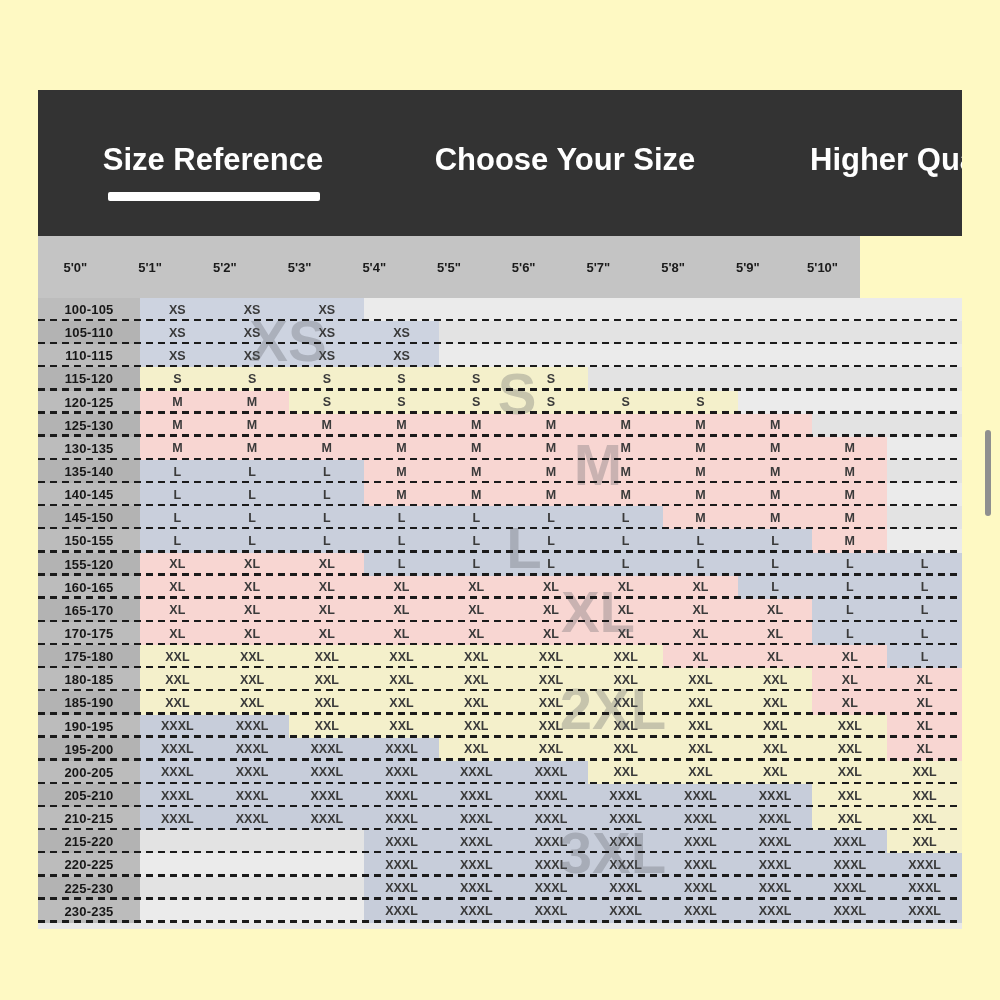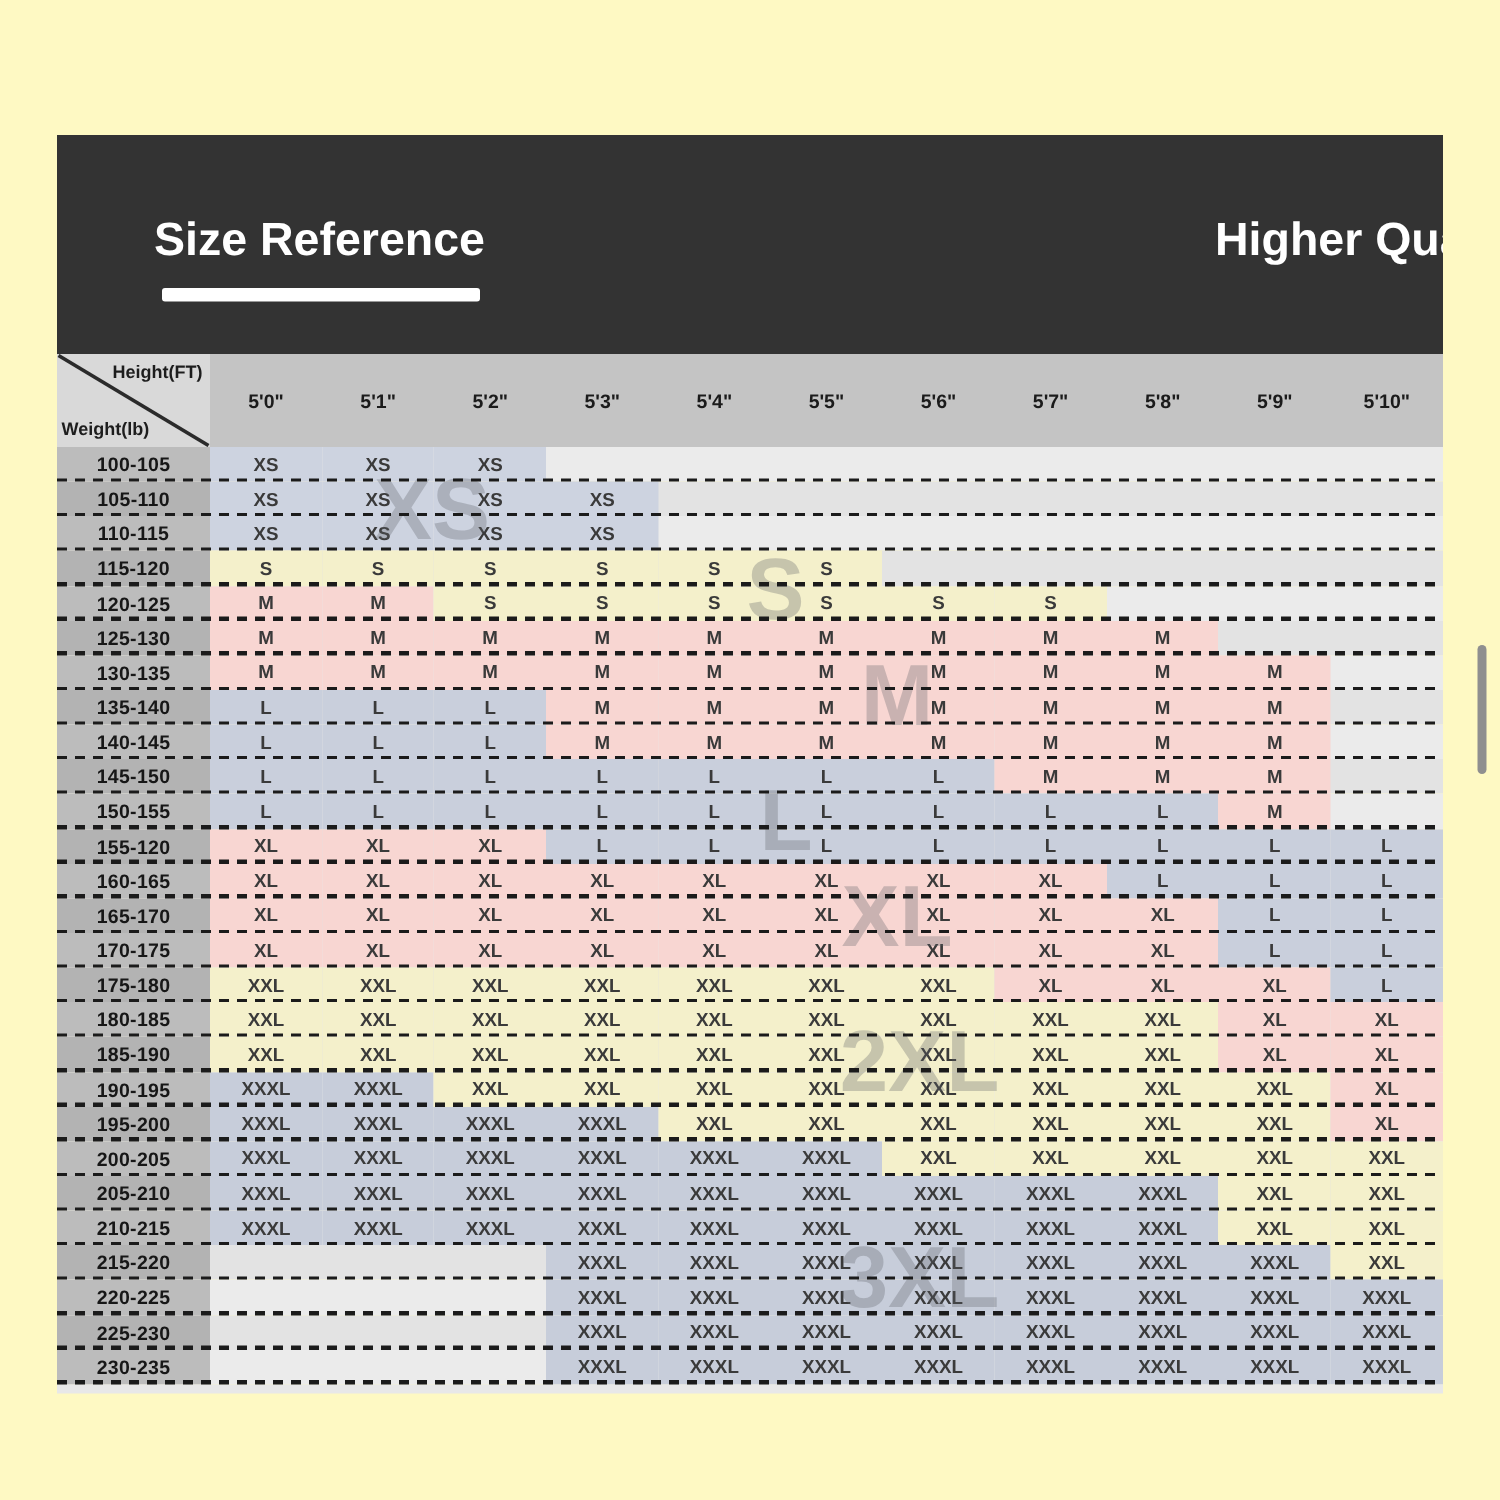--- a/index.html
+++ b/index.html
@@ -89,31 +89,25 @@
   }
 </style>
 </head>
 <body>
 
 <div class="canvas">
 
   <div class="title-band">
     <div class="band-title t-size">Size Reference</div>
     <div class="tab-underline"></div>
+    <div class="band-title t-choose">Choose Your Size</div>
     <div class="band-title t-higher">Higher Quality</div>
   </div>
 
   <div class="thead">
-    <div class="corner">
-      <svg width="102" height="62">
-        <line x1="1" y1="1" x2="101" y2="61" stroke="#2b2b2b" stroke-width="2.4"></line>
-      </svg>
-      <span class="corner-top">Height(FT)</span>
-      <span class="corner-bottom">Weight(lb)</span>
-    </div>
     <div class="col-labels">
         <div class="col-h">5'0"</div>
         <div class="col-h">5'1"</div>
         <div class="col-h">5'2"</div>
         <div class="col-h">5'3"</div>
         <div class="col-h">5'4"</div>
         <div class="col-h">5'5"</div>
         <div class="col-h">5'6"</div>
         <div class="col-h">5'7"</div>
         <div class="col-h">5'8"</div>

